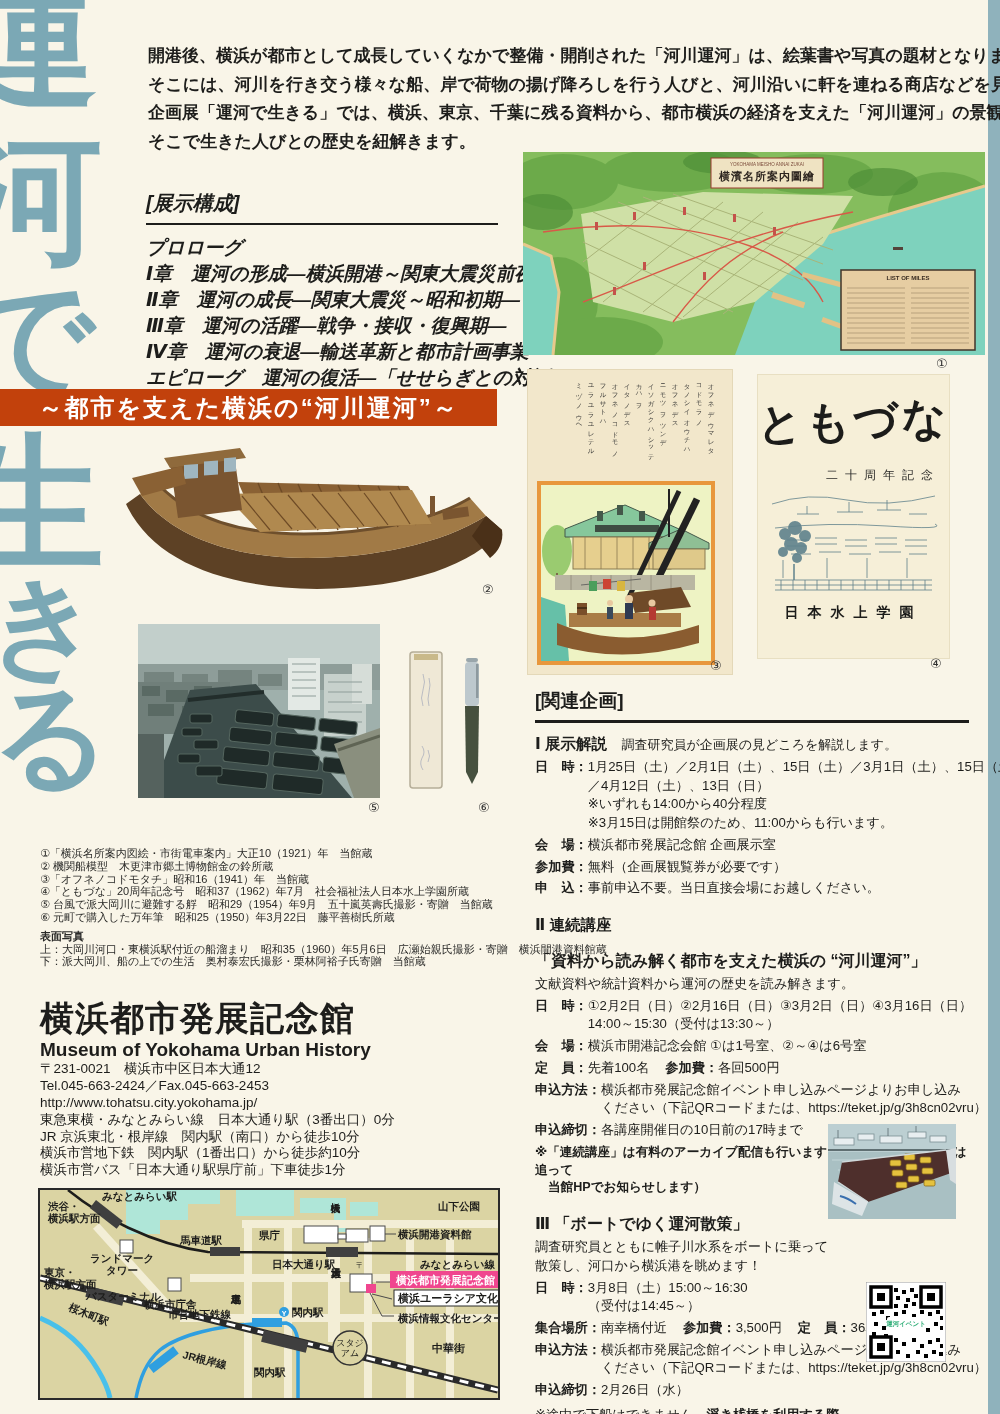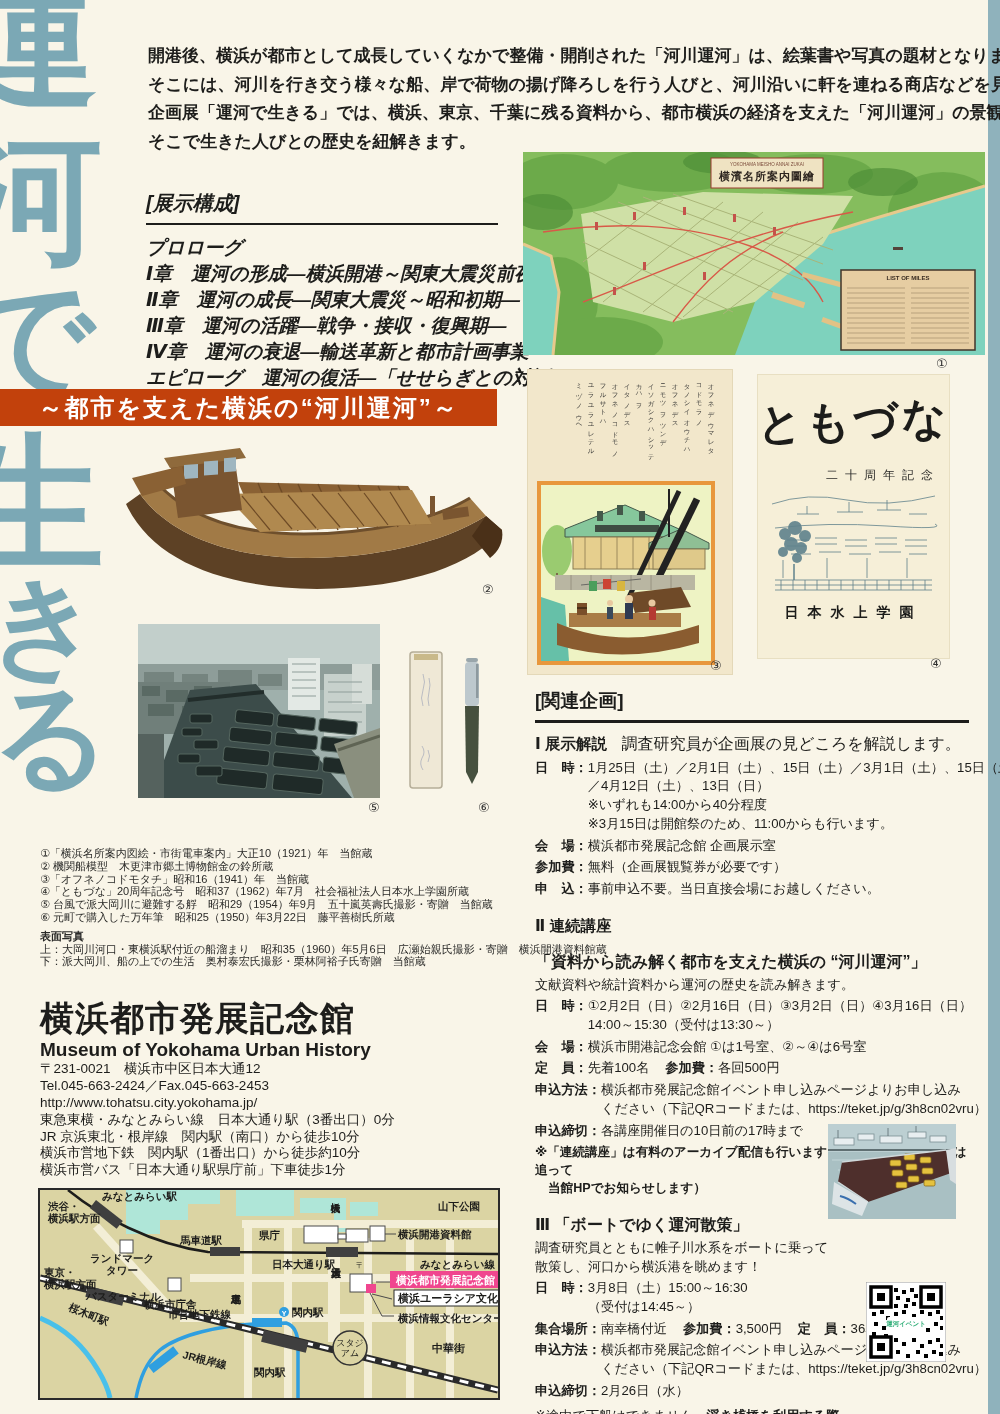--- a/index.html
+++ b/index.html
@@ -26,21 +26,21 @@
   
   .mus{position:absolute;left:40px;top:1000px;width:470px;}
   .mus-name{font-size:34px;font-weight:bold;letter-spacing:1px;line-height:1.1;}
   .mus-en{font-size:19px;font-weight:bold;margin-top:2px;}
   .mus-info{margin-top:0;font-size:13.5px;line-height:16.8px;}
   .mus-info div{white-space:nowrap;}
   
   .rel{position:absolute;left:535px;top:688px;width:434px;font-size:13.2px;line-height:1.42;}
   .rel-h{font-size:19px;font-weight:bold;border-bottom:3px solid #1d1d1b;padding-bottom:5px;margin-bottom:8px;}
   .evhead{font-size:15.5px;font-weight:bold;margin-top:10px;}
-  .evhead .lead-inline{font-size:16px;font-weight:normal;margin-left:10px;}
+  .evhead .lead-inline{font-size:13px;font-weight:normal;margin-left:10px;}
   .evsub{font-size:16px;font-weight:bold;margin-top:14px;white-space:nowrap;}
   .evlead{margin-top:2px;}
   .rrow{display:flex;margin-top:3px;}
   .rlabel{font-weight:bold;white-space:nowrap;flex:none;}
   .rval{min-width:0;}
   .rval div{white-space:nowrap;}
   .inline-pair{margin-left:16px;}
   .note-b{font-weight:bold;font-size:12.6px;}
   .u-bold{font-weight:bold;text-decoration:underline;}
   .narrow{width:300px;}

